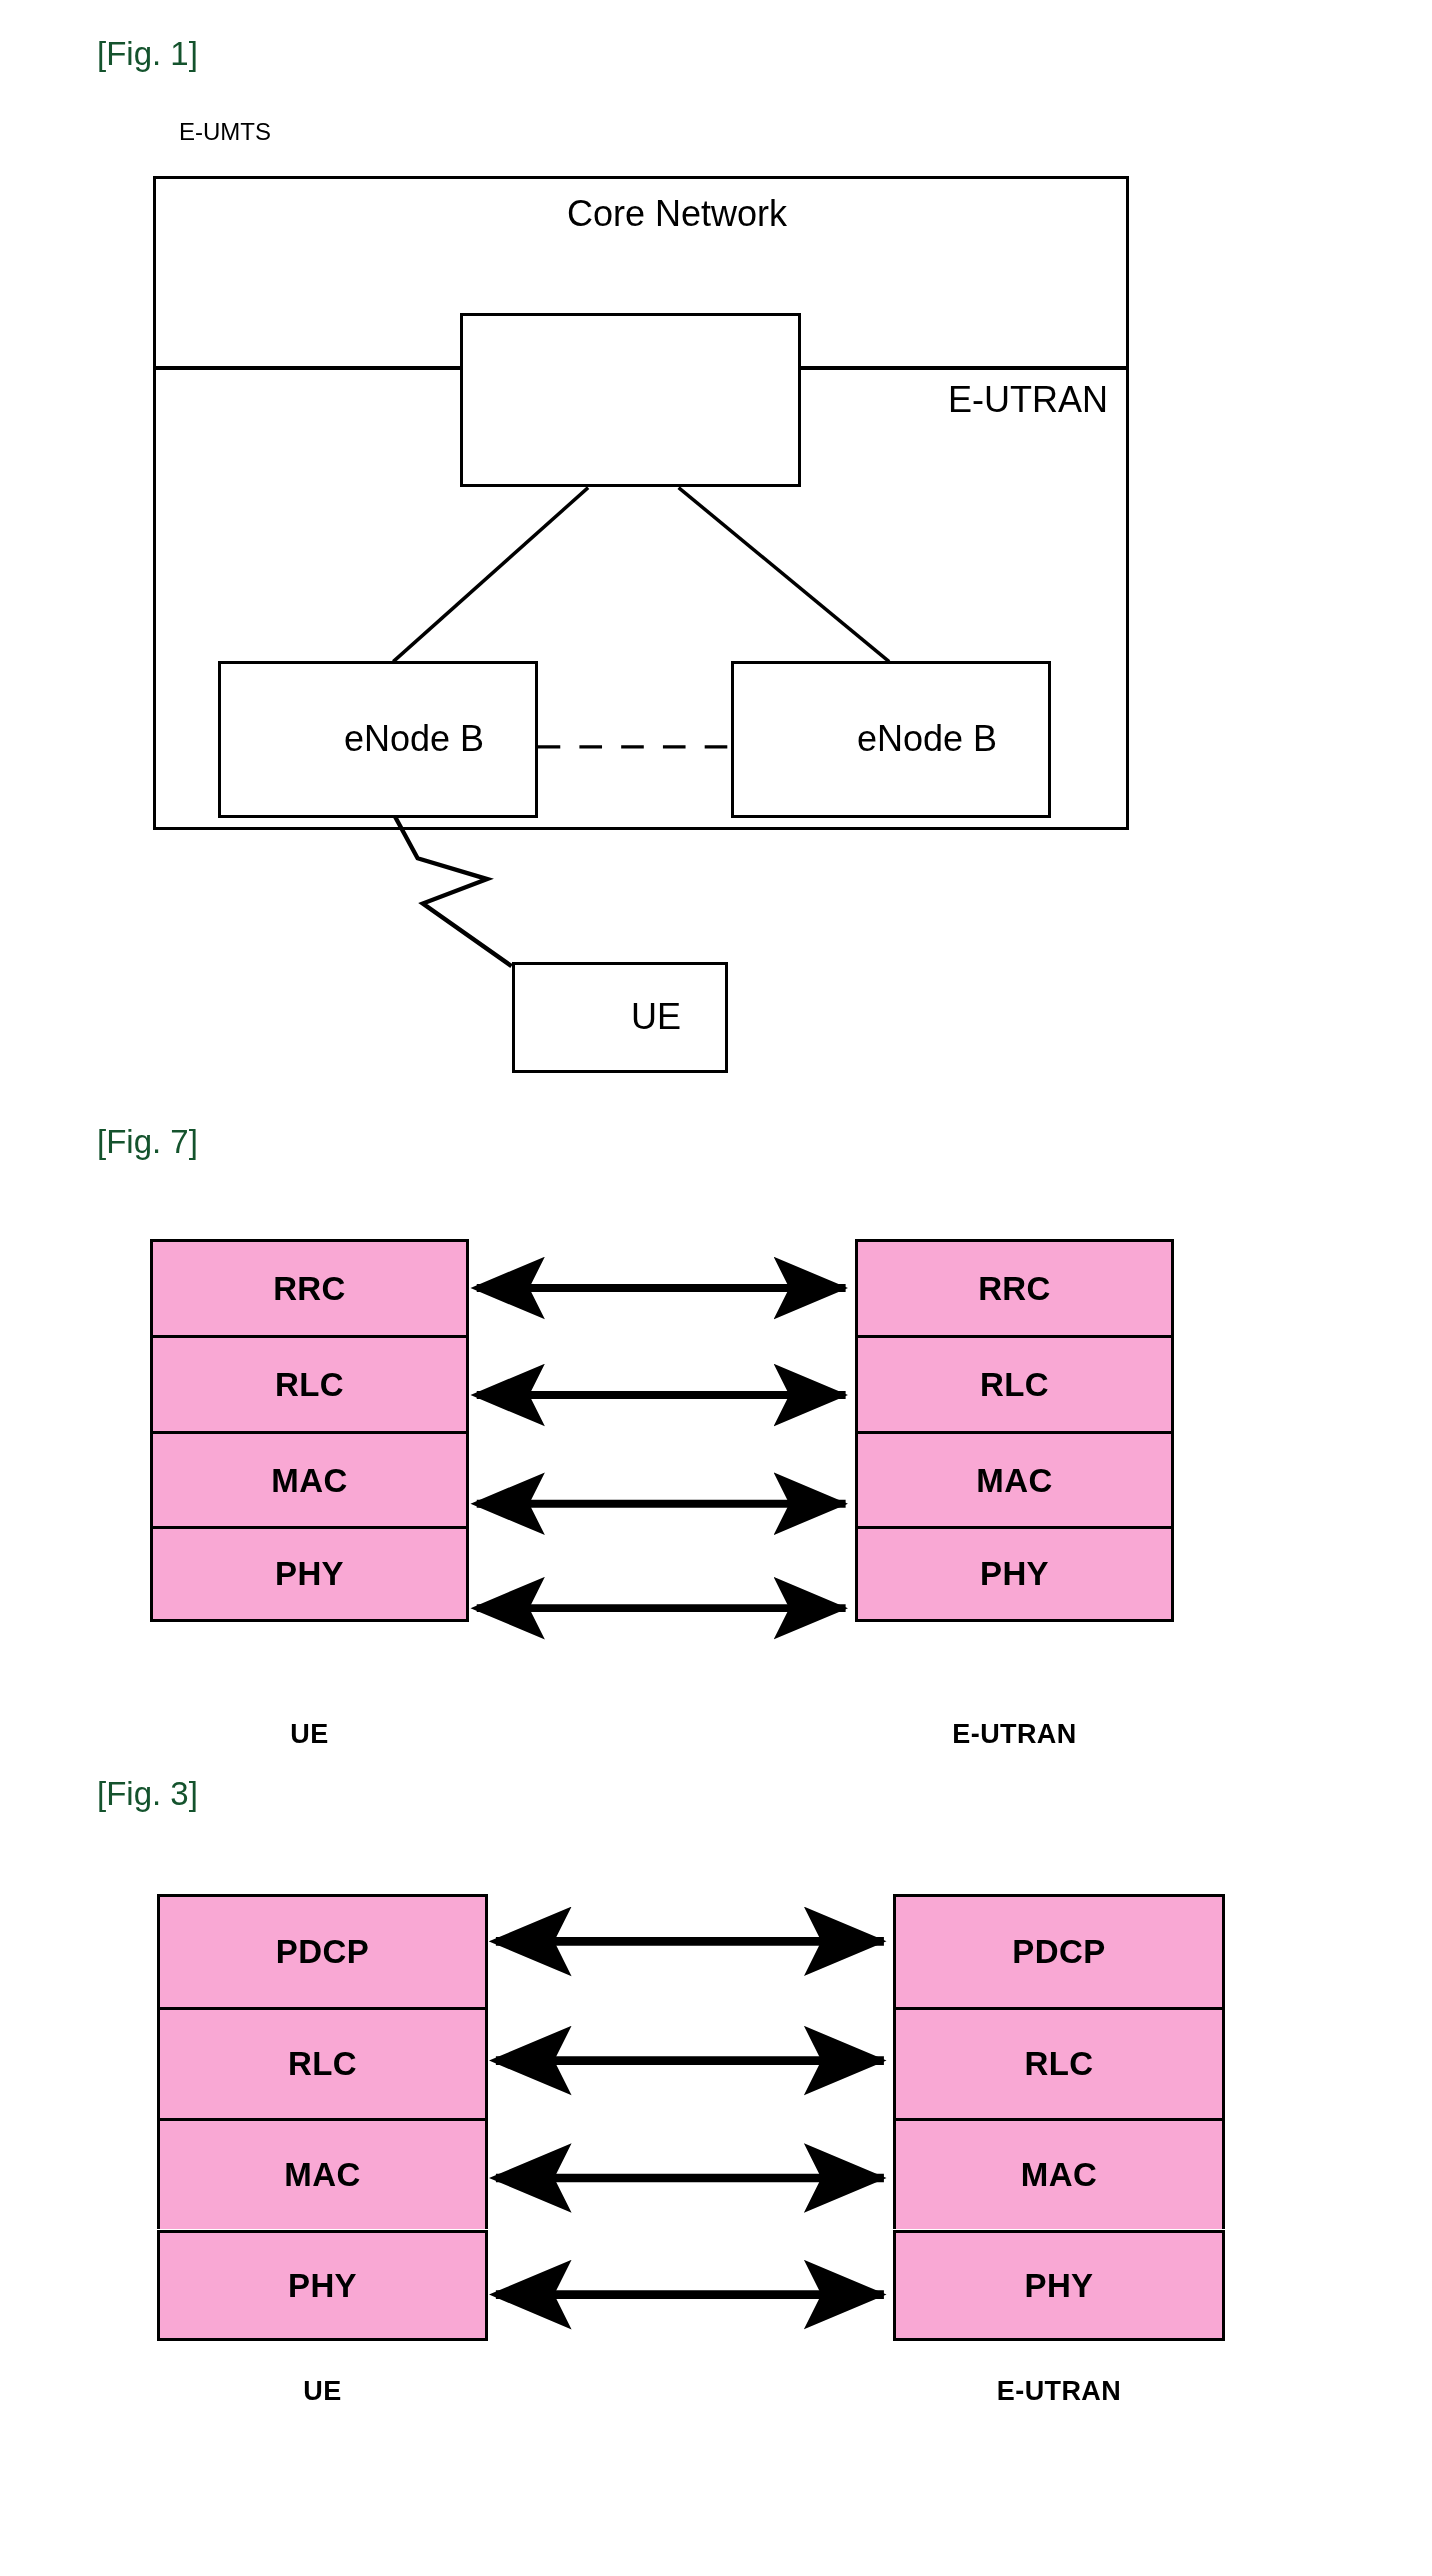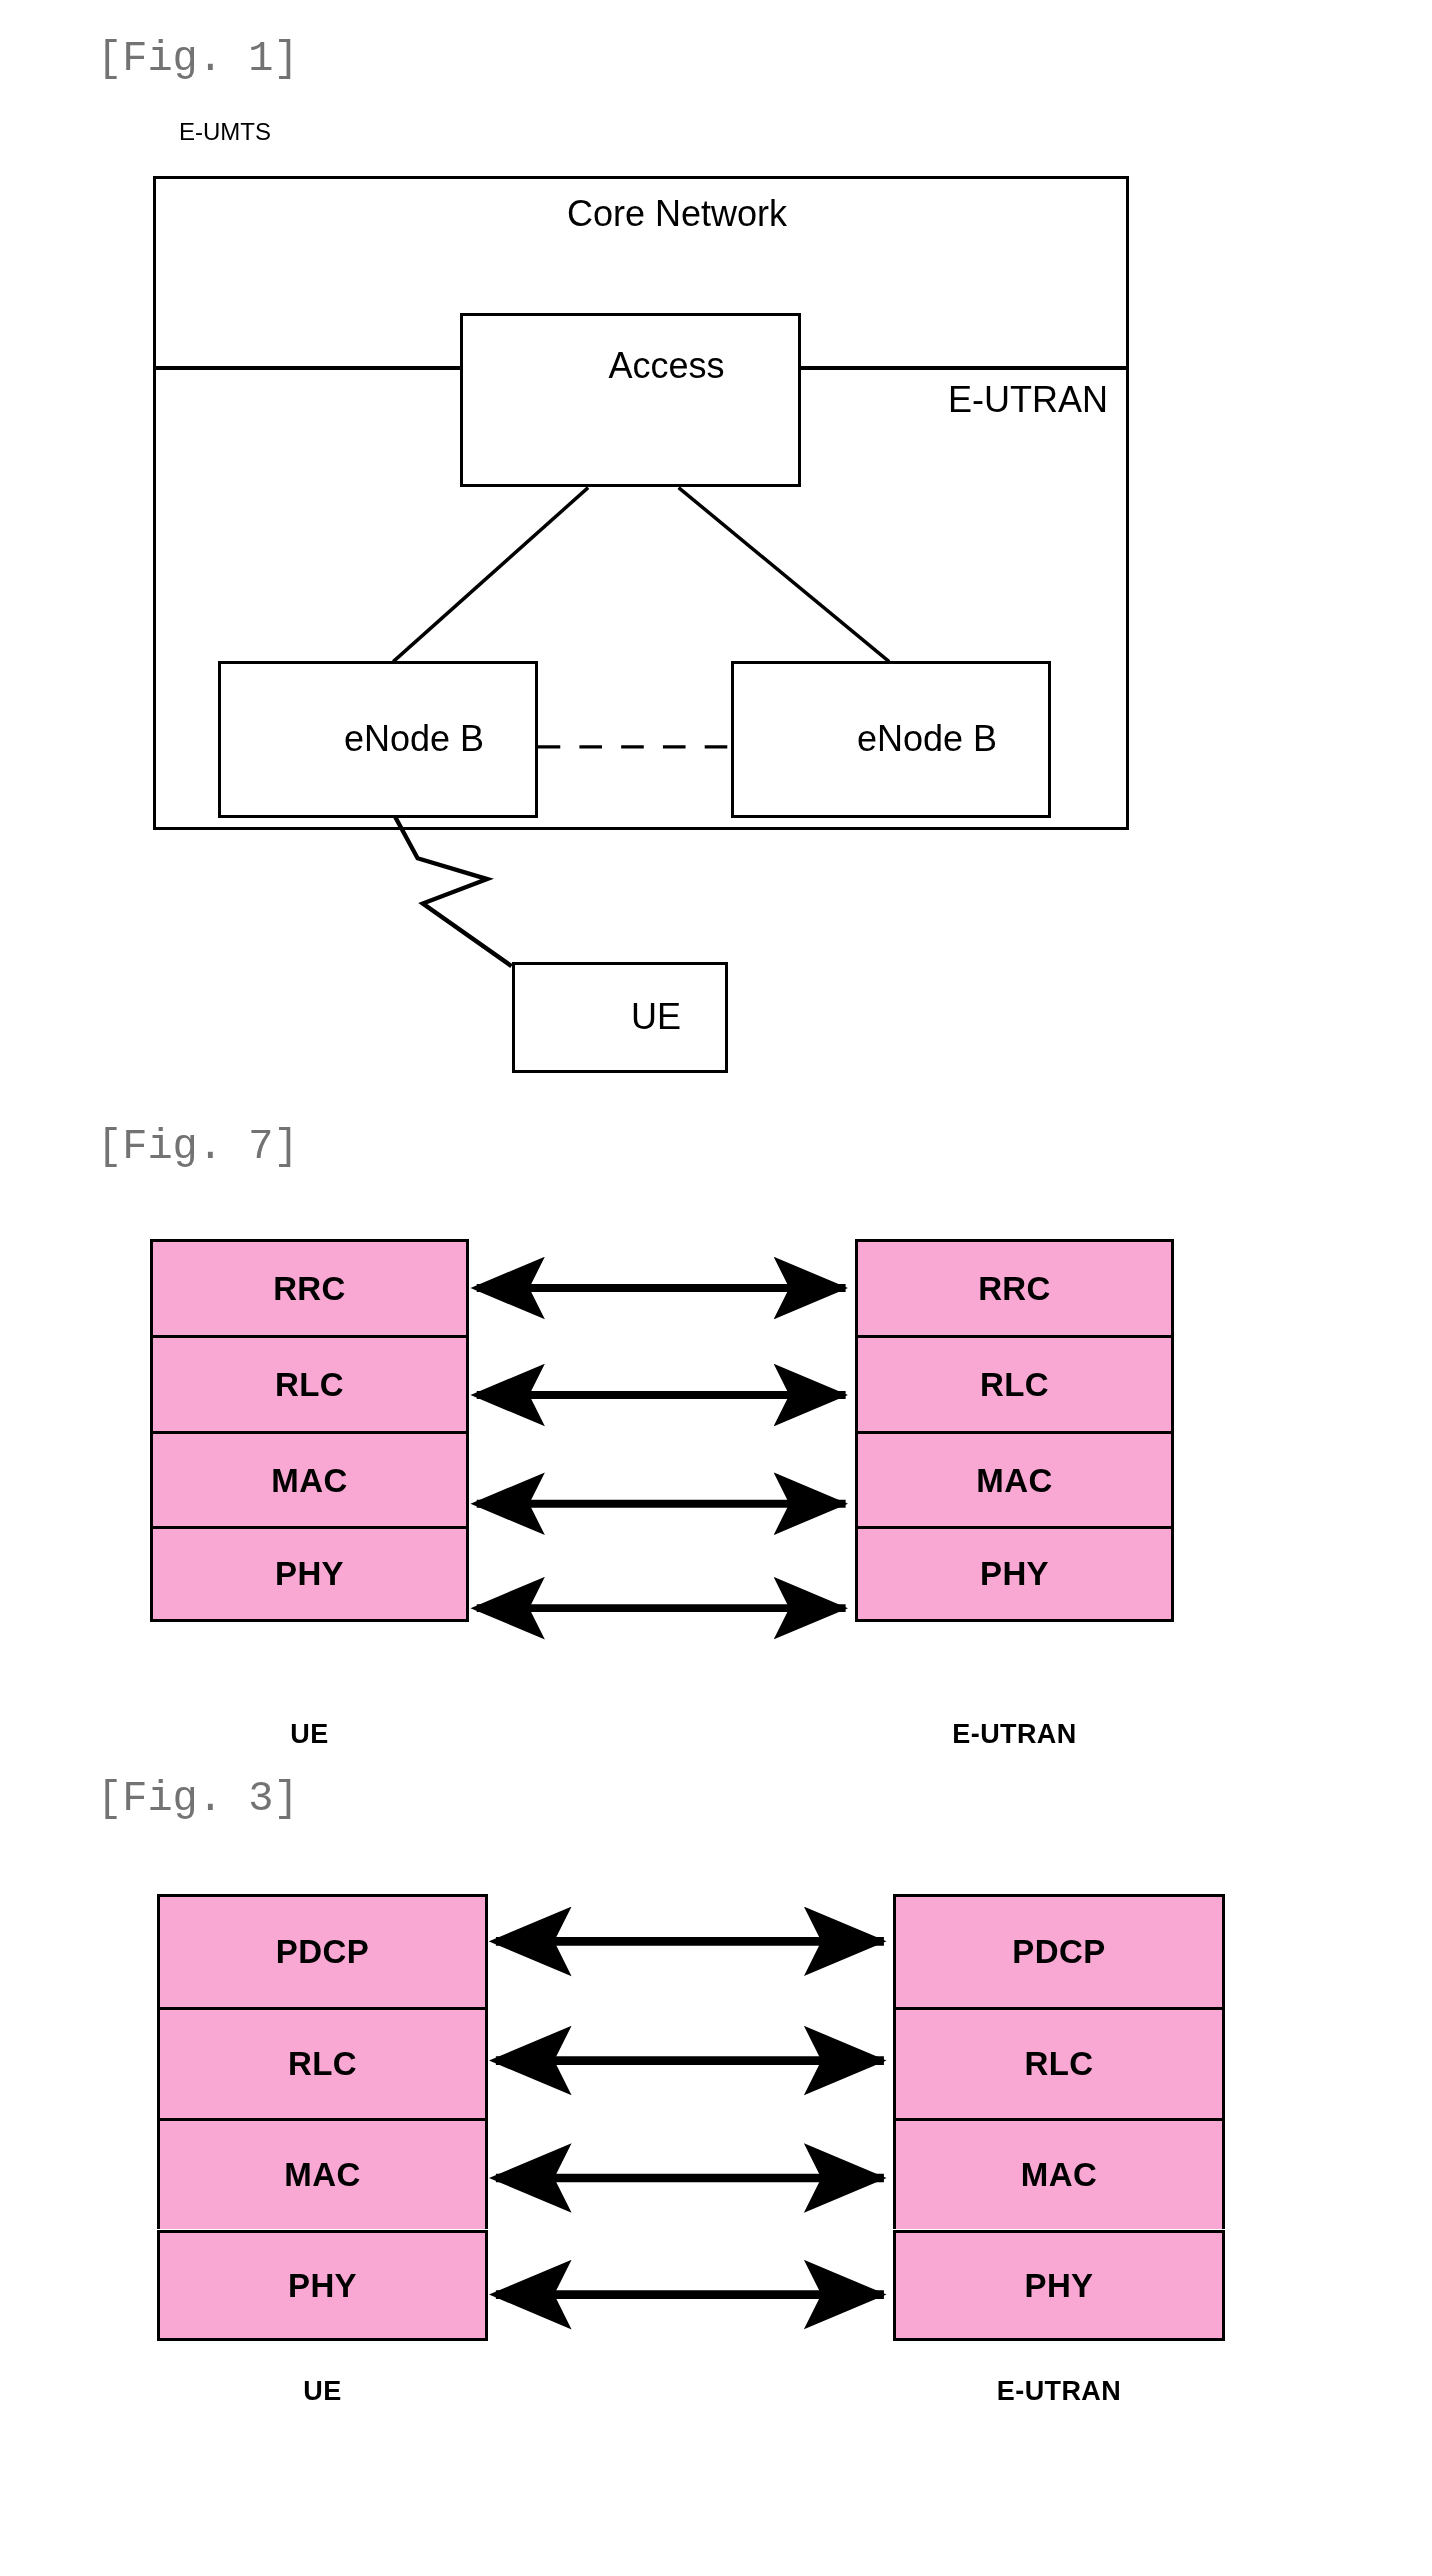--- a/index.html
+++ b/index.html
@@ -13,23 +13,23 @@
   }
   #page {
     position: relative;
     width: 1432px;
     height: 2576px;
     background: #ffffff;
     overflow: hidden;
   }
   .fig-label {
     position: absolute;
-    font-family: Liberation Mono, monospace;
-    font-size: 42px;
-    color: #737373;
+    font-family: Liberation Sans, sans-serif;
+    font-size: 33px;
+    color: #14532d;
     white-space: nowrap;
     letter-spacing: 0px;
   }
   .box {
     position: absolute;
     box-sizing: border-box;
     border: 3.5px solid #000;
     background: #fff;
   }
   .ctext {
@@ -104,21 +104,20 @@
 
   <div class="box" style="left:153px; top:176px; width:976px; height:654px;"></div>
 
   <div class="hline" style="left:153px; top:366px; width:976px;"></div>
 
   <div class="ctext f1-text" style="left:153px; top:188px; width:976px; height:52px;">Core Network</div>
 
   <div class="ctext f1-text" style="left:853px; top:374px; width:278px; height:52px;">E-UTRAN</div>
 
   <div class="box" style="left:460px; top:313px; width:341px; height:174px; z-index:3;"></div>
-  <div class="ctext f1-text" style="left:460px; top:342px; width:341px; height:48px; z-index:4;">Access</div>
 
   <div class="box" style="left:218px; top:661px; width:320px; height:157px; z-index:3;"></div>
   <div class="ctext f1-text" style="left:218px; top:661px; width:320px; height:157px; z-index:4;">eNode B</div>
 
   <div class="box" style="left:731px; top:661px; width:320px; height:157px; z-index:3;"></div>
   <div class="ctext f1-text" style="left:731px; top:661px; width:320px; height:157px; z-index:4;">eNode B</div>
 
   <div class="box" style="left:512px; top:962px; width:216px; height:111px; z-index:3;"></div>
   <div class="ctext f1-text" style="left:512px; top:962px; width:216px; height:111px; z-index:4;">UE</div>
 

